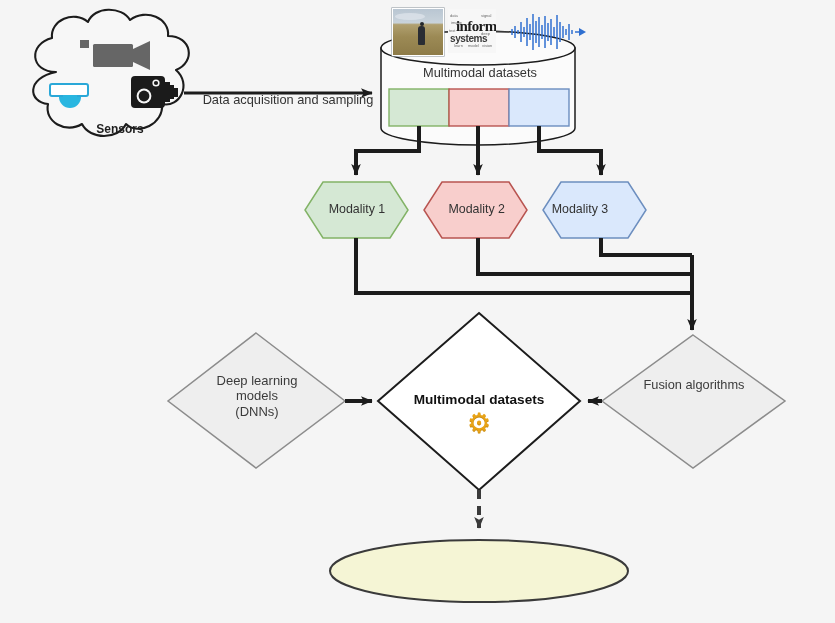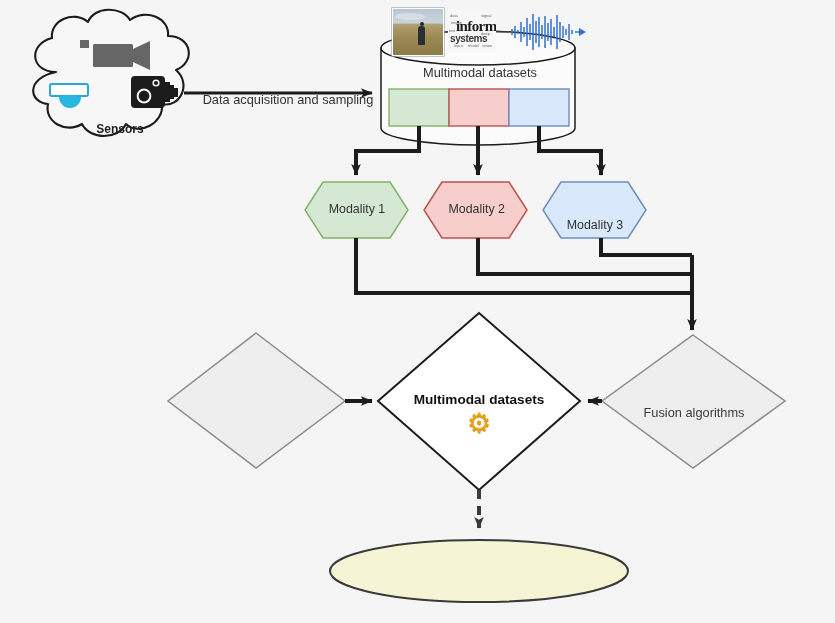--- a/index.html
+++ b/index.html
@@ -40,31 +40,31 @@
   }
   .lbl-dataset {
     left: 400px; top: 65px; width: 160px;
     font-size: 12.8px; color: #333333;
   }
   .lbl-mod {
     font-size: 12.4px; color: #333333; top: 202px; width: 104px;
   }
   .lbl-mod1 { left: 305px; }
   .lbl-mod2 { left: 401px; text-align: right; }
-  .lbl-mod3 { left: 543px; margin-top: 16px; }
+  .lbl-mod3 { left: 528px; }
   .lbl-dnn {
     left: 196px; top: 373px; width: 122px;
     font-size: 13px; color: #3b3b3b;
   }
   .lbl-mml {
     left: 400px; top: 392px; width: 158px;
     font-size: 13.6px; font-weight: bold; color: #111111;
   }
   .lbl-fusion {
-    left: 618px; top: 405px; width: 152px;
+    left: 618px; top: 377px; width: 152px;
     font-size: 12.8px; color: #3b3b3b;
   }
   .lbl-cv {
     left: 348px; top: 562px; width: 260px;
     font-size: 14.2px; color: #333333;
   }
   .gear-emoji {
     position: absolute;
     left: 455px; top: 410px;
     width: 48px;
@@ -294,20 +294,23 @@
   <div class="node-label lbl-sensors">Sensors</div>
 
   <div class="node-label lbl-acq">Data acquisition and sampling</div>
 
   <div class="node-label lbl-dataset">Multimodal datasets</div>
 
   <div class="node-label lbl-mod lbl-mod1">Modality 1</div>
   <div class="node-label lbl-mod lbl-mod2">Modality 2</div>
   <div class="node-label lbl-mod lbl-mod3">Modality 3</div>
 
+  <div class="node-label lbl-dnn">Deep learning
+models
+(DNNs)</div>
 
   <div class="node-label lbl-mml">Multimodal datasets</div>
 
   <div class="gear-emoji" style="color:#e8a317; text-shadow: 0 1px 0 #c98a0e;">⚙</div>
 
   <div class="node-label lbl-fusion">Fusion algorithms</div>
 
 
 </div>
 

